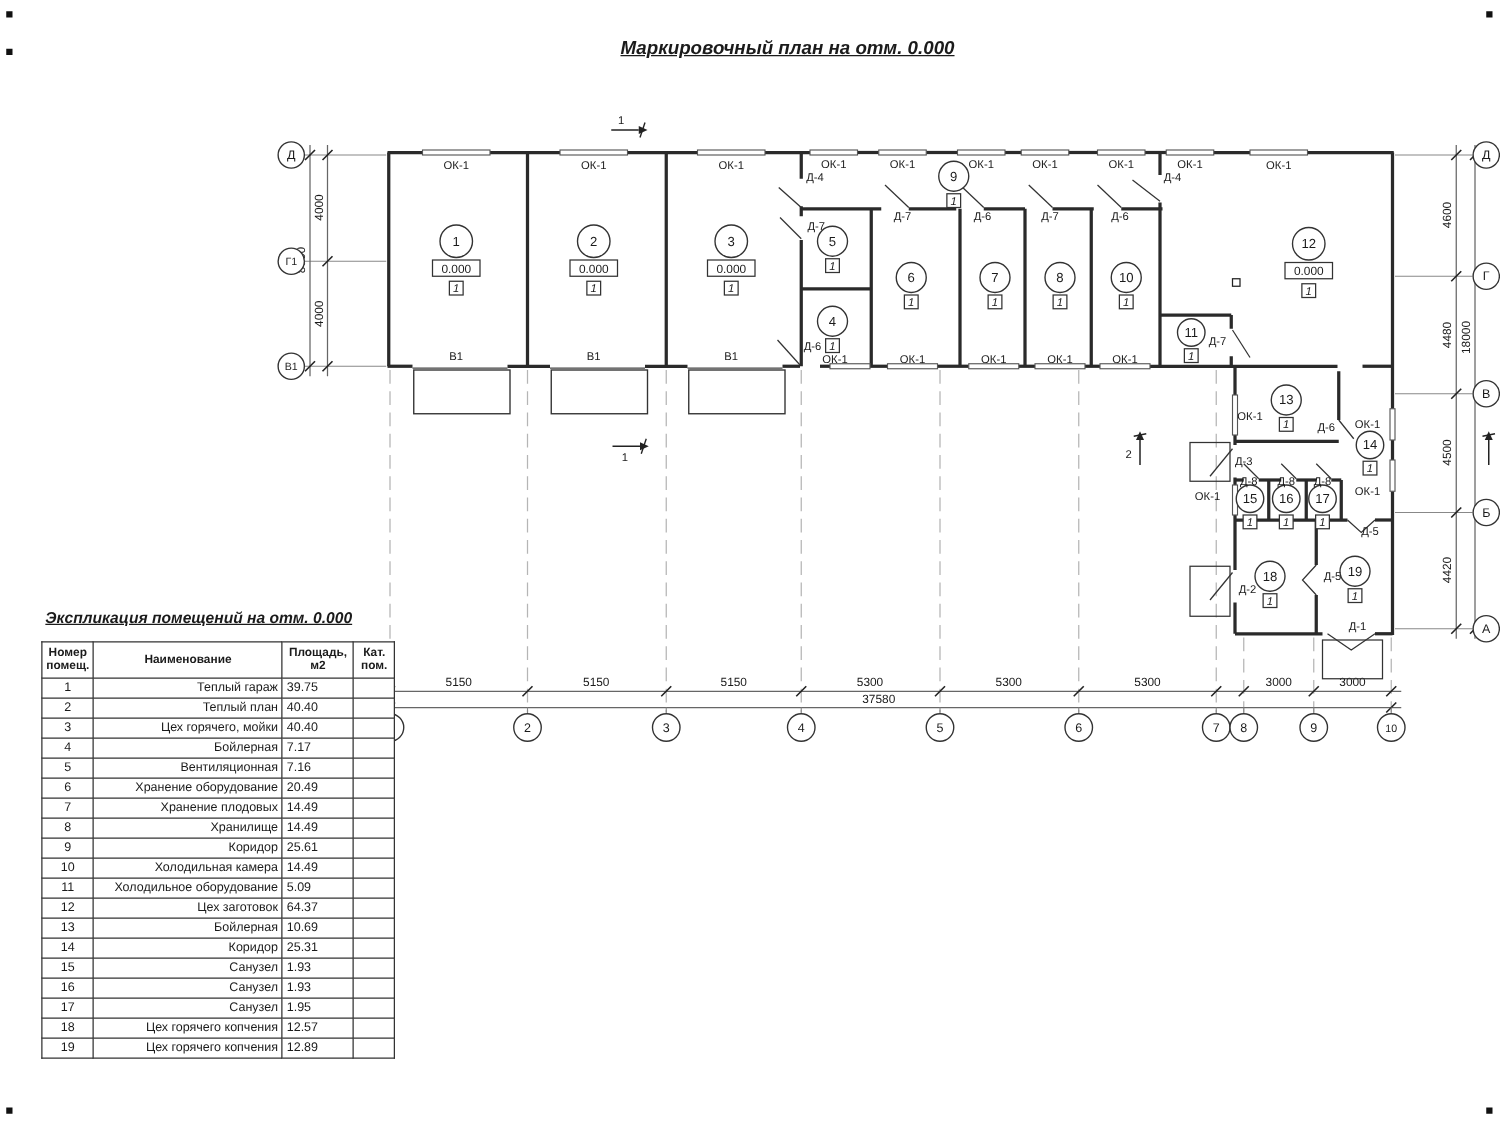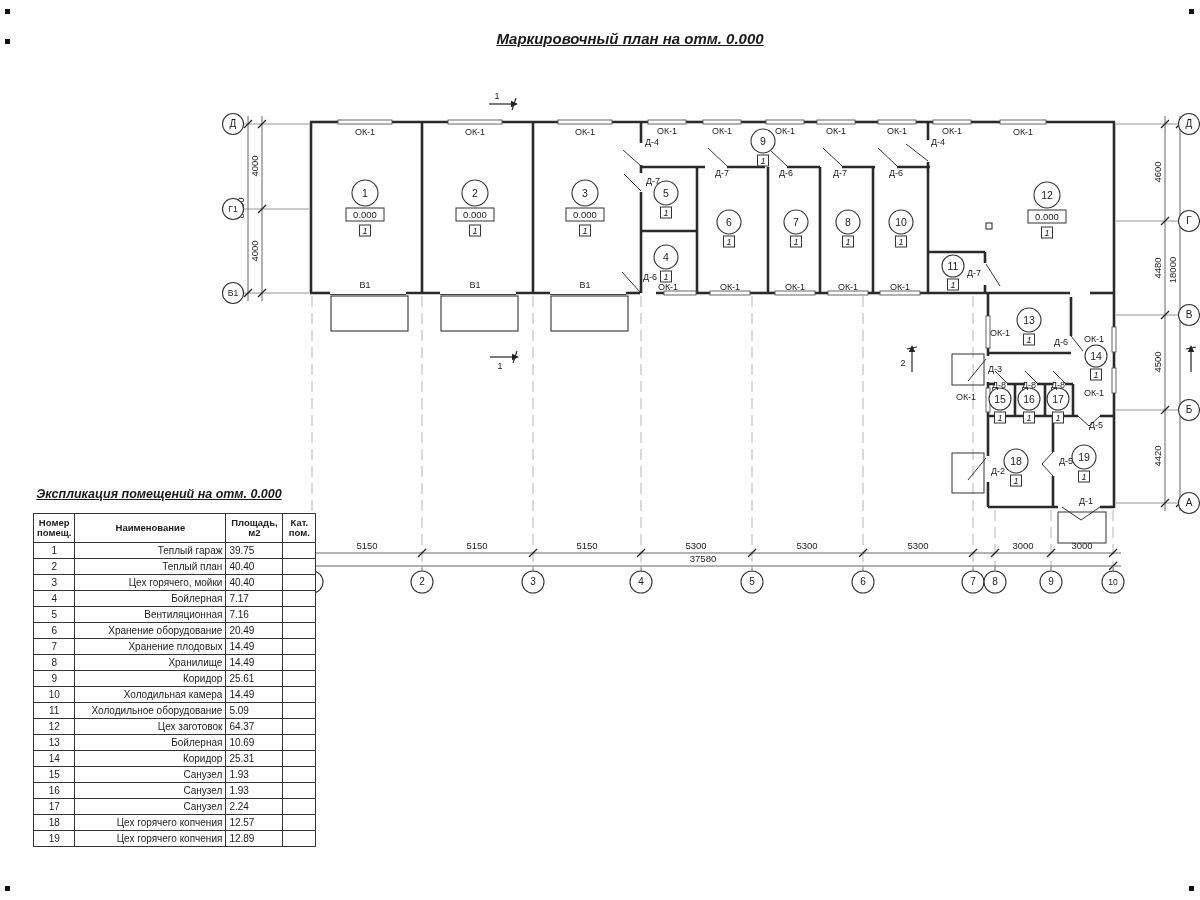--- a/index.html
+++ b/index.html
@@ -562,21 +562,21 @@
         </tr>
         <tr>
           <td class="c-num">16</td>
           <td class="c-name">Санузел</td>
           <td class="c-area">1.93</td>
           <td class="c-cat"></td>
         </tr>
         <tr>
           <td class="c-num">17</td>
           <td class="c-name">Санузел</td>
-          <td class="c-area">2.24</td>
+          <td class="c-area">1.95</td>
           <td class="c-cat"></td>
         </tr>
         <tr>
           <td class="c-num">18</td>
           <td class="c-name">Цех горячего копчения</td>
           <td class="c-area">12.57</td>
           <td class="c-cat"></td>
         </tr>
         <tr>
           <td class="c-num">19</td>

